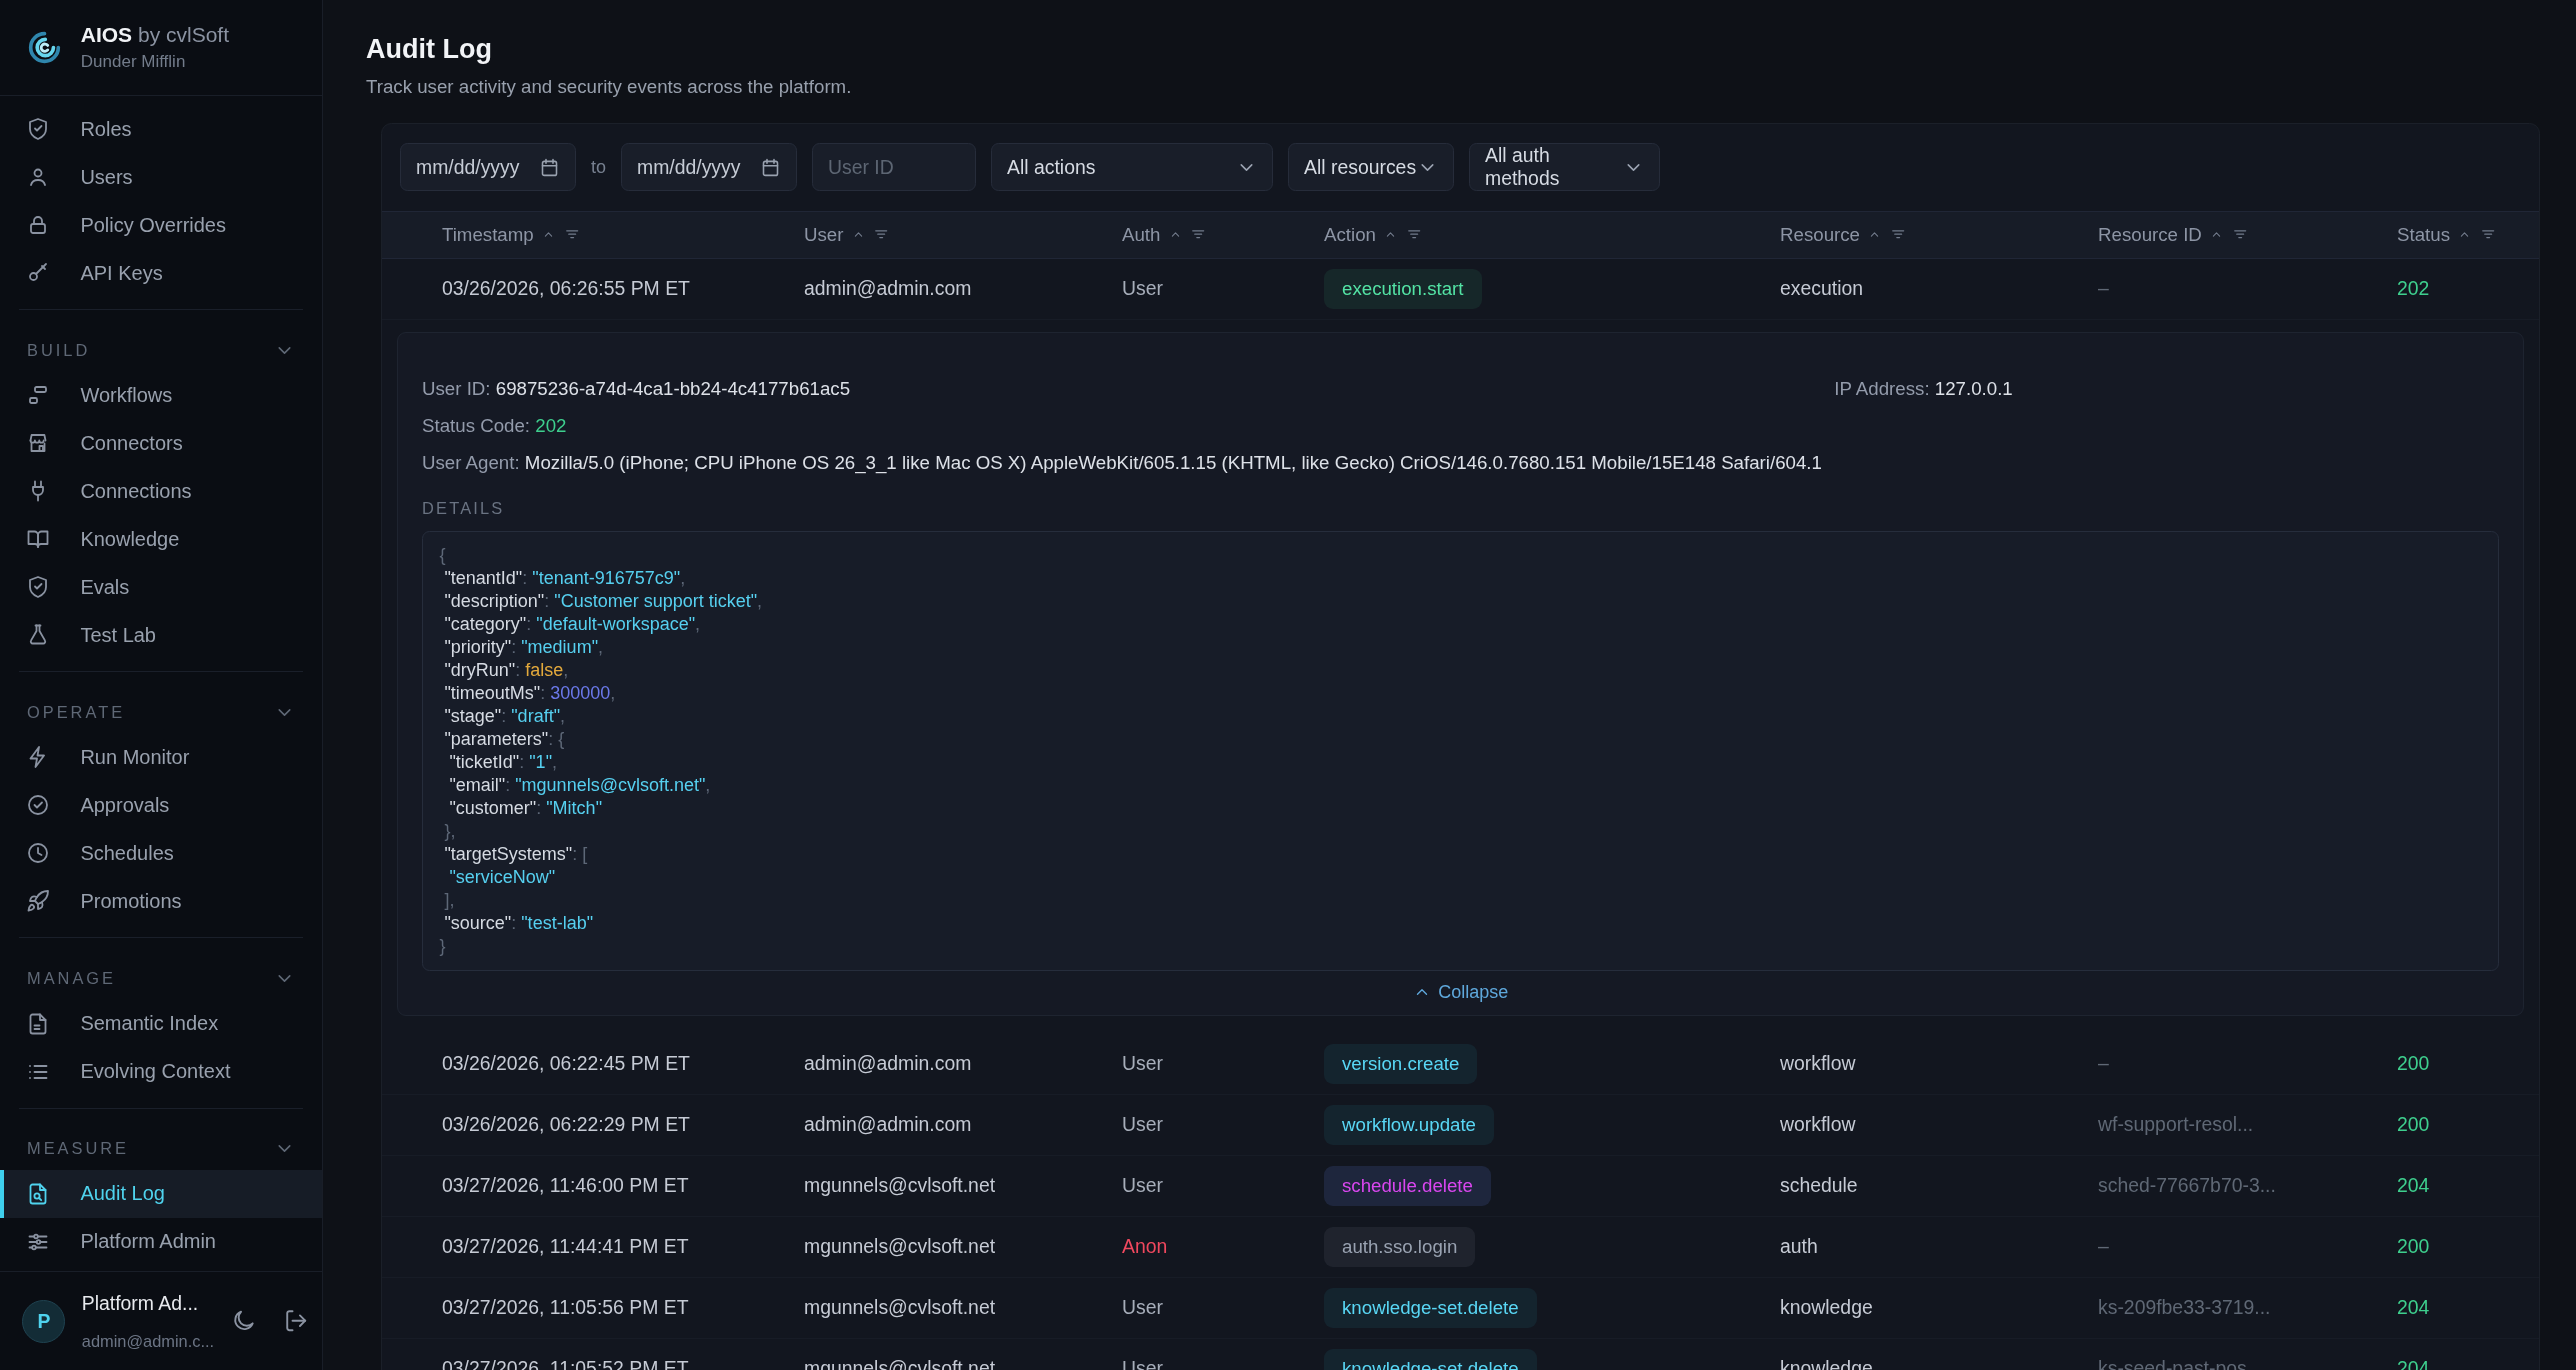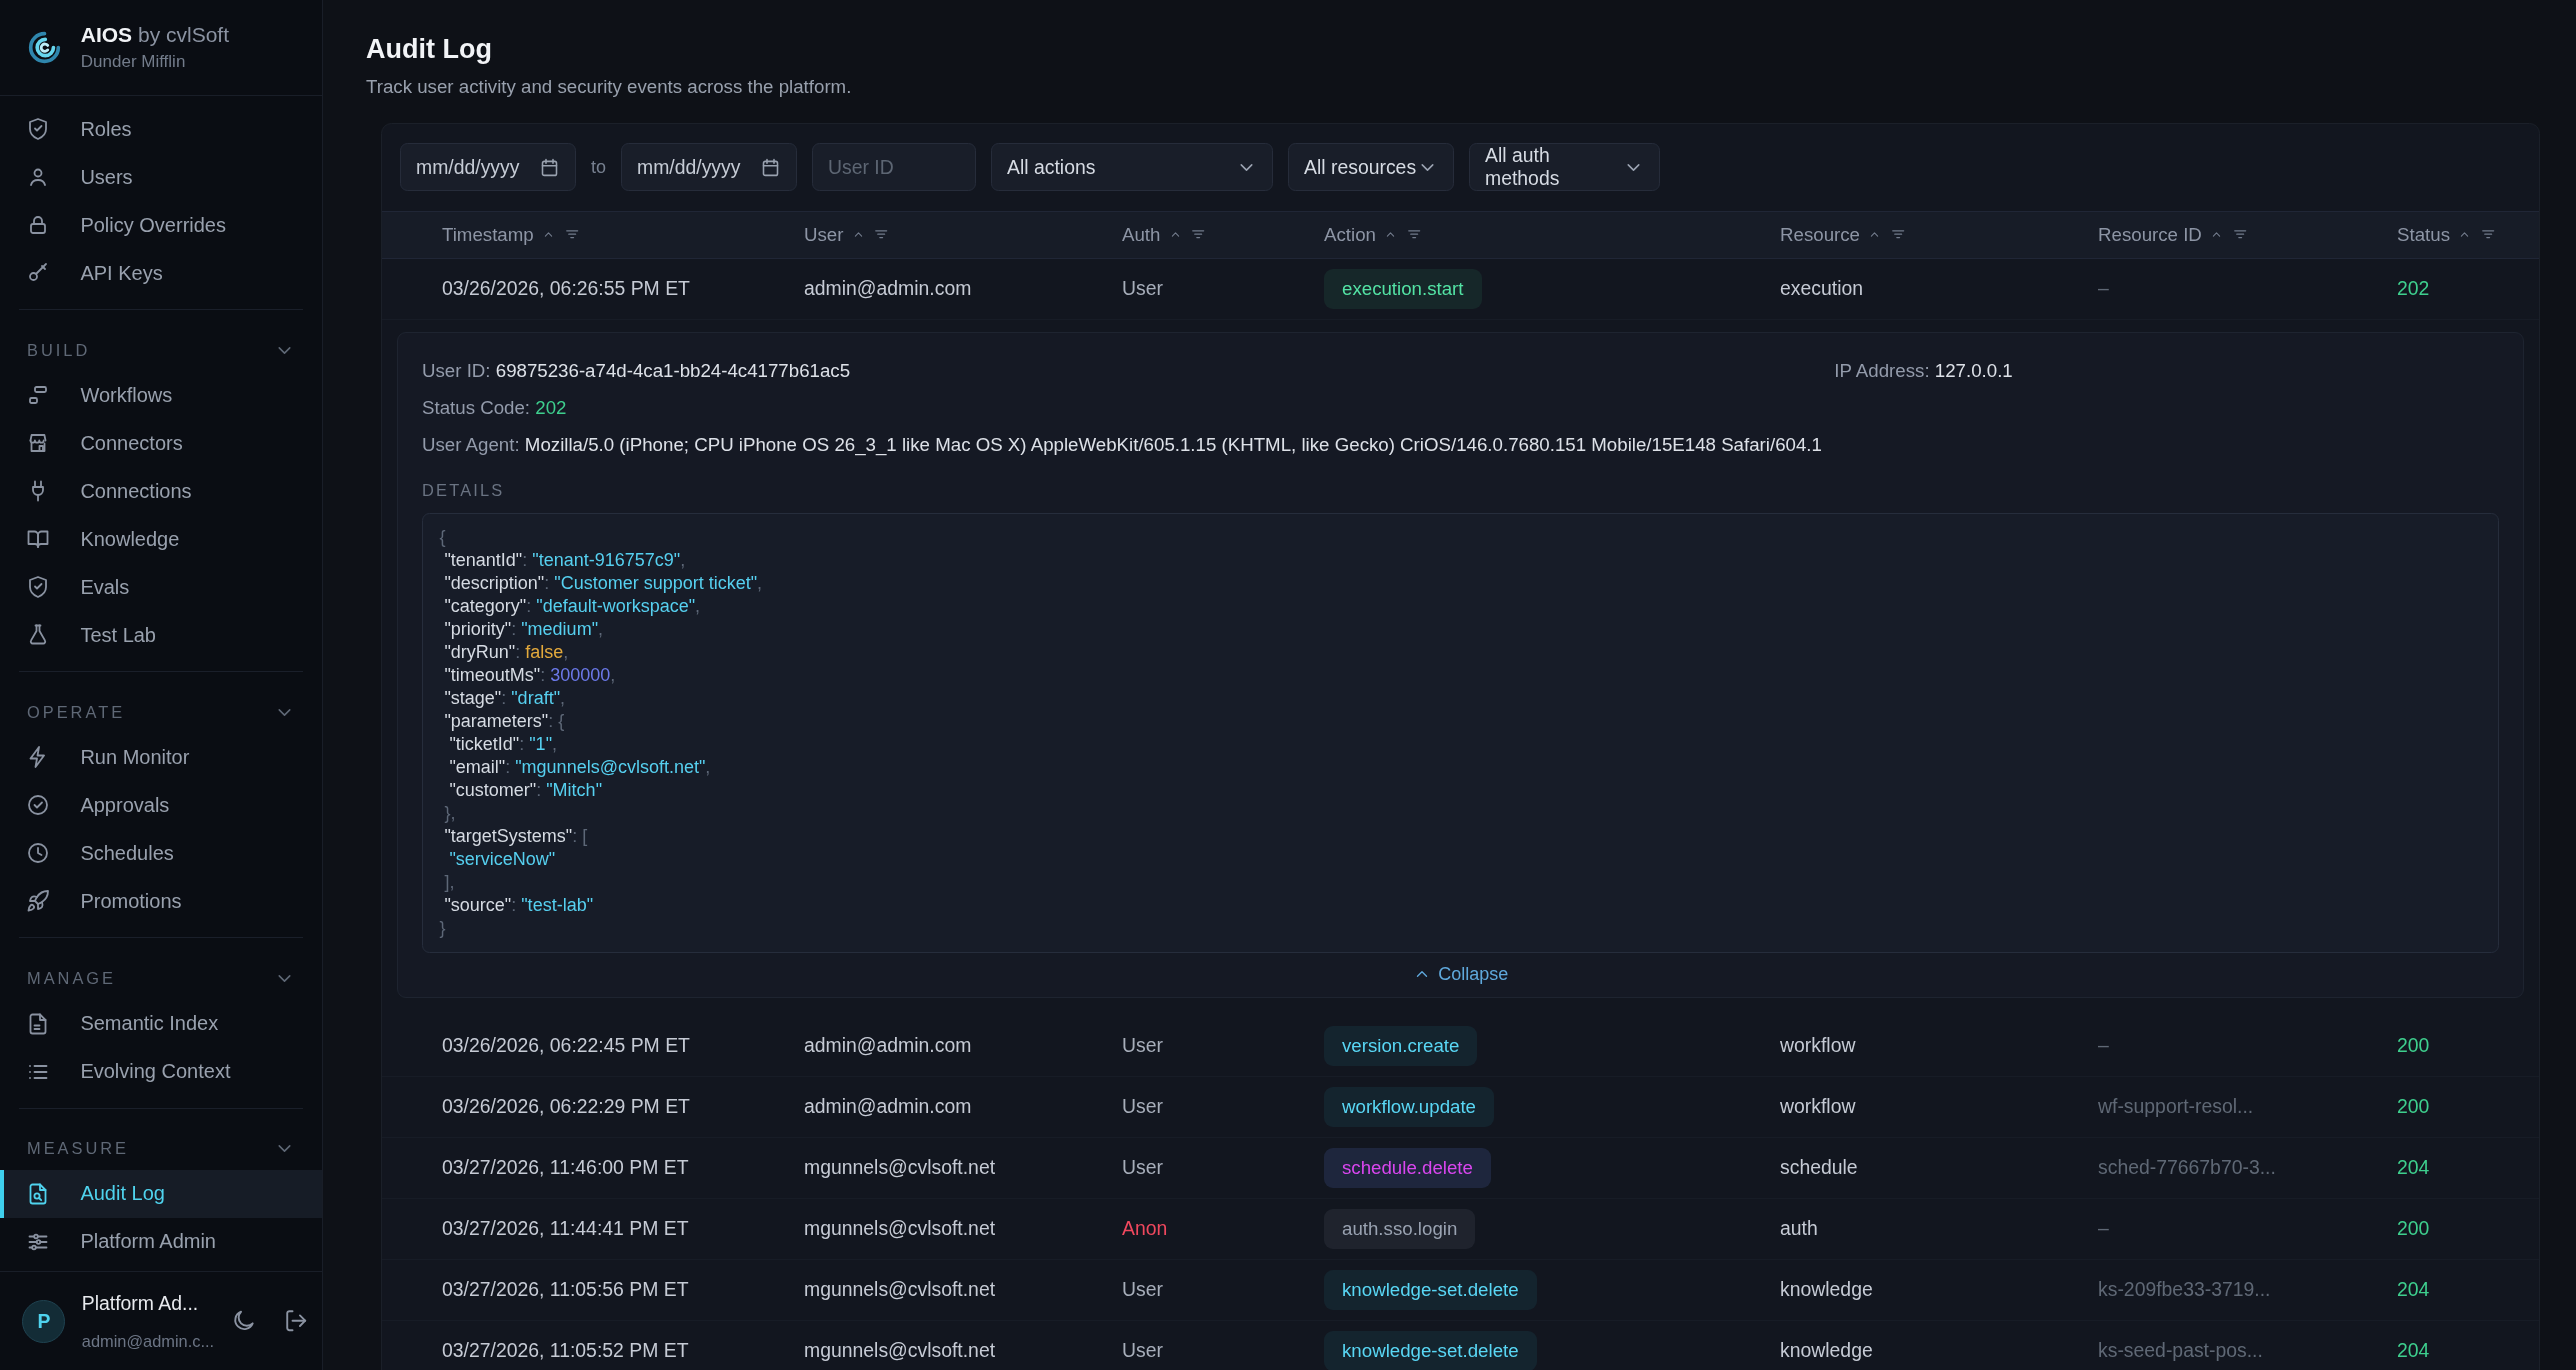--- a/index.html
+++ b/index.html
@@ -56,21 +56,21 @@
   .cell { padding-left:12px; white-space:nowrap; overflow:hidden; }
   .auth-v { color:#a7aeba; } .auth-v.danger { color:#f0485e; }
   .muted { color:#5f6875; }
   .status { color:#3ecf8e; }
   .badge { display:inline-block; padding:9px 18px; border-radius:9px; font-size:18.7px; }
   .badge.green { color:#53e2a4; background:rgba(62,207,142,.09); }
   .badge.cyan  { color:#59d7f5; background:rgba(56,200,235,.08); }
   .badge.blue  { color:#d946ef; background:rgba(104,140,245,.14); }
   .badge.gray  { color:#99a2b1; background:rgba(148,160,180,.10); }
 
-  .detail-panel { margin:12px 15px 18px; background:#151924; border:0.7px solid #1e2430; border-radius:9px; padding:21px 24px 12px; }
+  .detail-panel { margin:12px 15px 18px; background:#151924; border:0.7px solid #1e2430; border-radius:9px; padding:39px 24px 12px; }
   .meta-grid { display:grid; grid-template-columns:68% 1fr; }
   .meta-line { font-size:18.7px; color:#dde1e8; padding:6px 0 9px; white-space:nowrap; overflow:hidden; }
   .meta-line .lbl { color:#939bab; }
   .meta-line .green { color:#3ecf8e; }
   .details-label { margin-top:16.4px; font-size:16.4px; letter-spacing:2.2px; color:#6a7382; }
   .code { margin-top:13.4px; background:#171c28; border:0.7px solid #262d3c; border-radius:7.5px; padding:12px 16.4px; font-size:18px; line-height:23px; white-space:pre; overflow:hidden; }
   .code .k { color:#d6dbe3; } .code .p { color:#5d6777; } .code .s { color:#56d0f0; }
   .code .b { color:#e3a93c; } .code .n { color:#6b79ea; }
   .collapse { display:flex; align-items:center; justify-content:center; gap:7.5px; color:#5fa8dc; font-size:18px; margin-top:10.5px; cursor:pointer; }
   .collapse .ic { width:18px; height:18px; }

